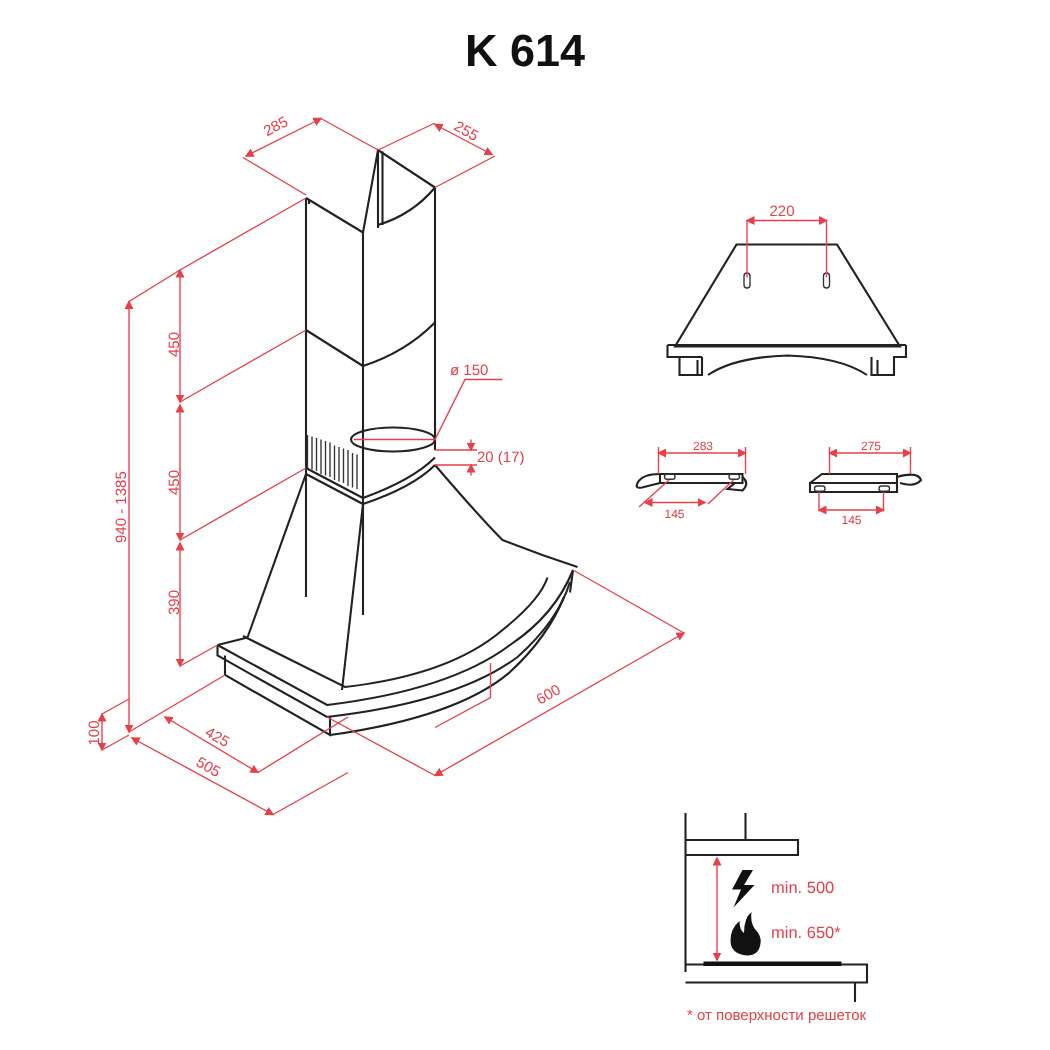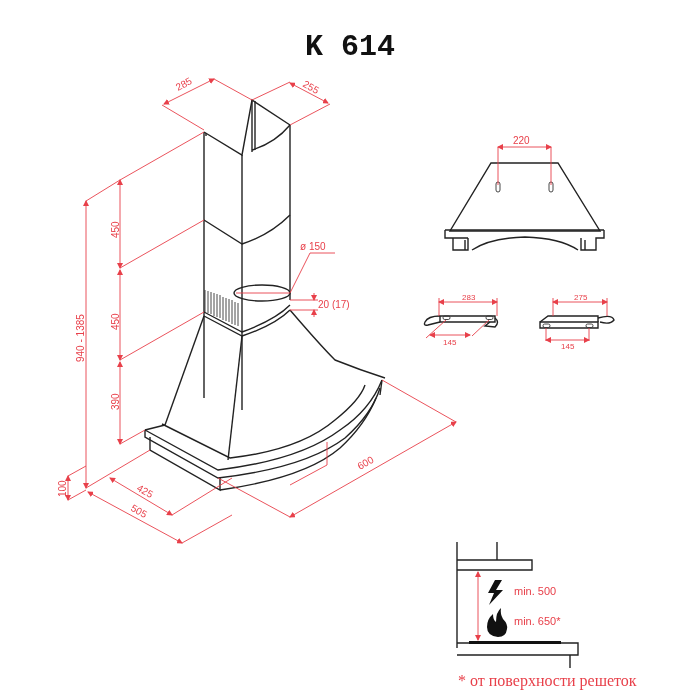--- a/index.html
+++ b/index.html
@@ -1,25 +1,25 @@
 <!DOCTYPE html>
 <html><head>
 <meta charset="utf-8">
 <style>
   html, body { margin:0; padding:0; background:#ffffff; }
   body { width:700px; height:700px; position:relative; overflow:hidden; font-family:"Liberation Sans", sans-serif; }
-  .title { position:absolute; left:0; top:18px; width:700px; text-align:center; font-weight:bold; font-size:30px; color:#111; font-family:Liberation Mono, monospace;margin-top:12px; }
+  .title { position:absolute; left:0; top:18px; width:700px; text-align:center; font-weight:bold; font-size:30px; color:#111; font-family:Liberation Sans, sans-serif; }
   svg { position:absolute; left:0; top:0; }
   .ink { fill:none; stroke:#222; stroke-width:1.4; }
   .ink-thin { fill:none; stroke:#333; stroke-width:0.9; }
   .dim { fill:none; stroke:#e8404a; stroke-width:0.9; }
   .dimtxt { fill:#e8404a; font-family:"Liberation Sans", sans-serif; font-size:10px; }
   .dimtxt-sm { fill:#e8404a; font-family:"Liberation Sans", sans-serif; font-size:8px; }
   .reqtxt { fill:#e8404a; font-family:"Liberation Sans", sans-serif; font-size:11px; }
-  .footnote { position:absolute; left:458px; top:672px; font-size:16px; color:#e8404a; font-family:Liberation Serif, serif;text-align:center; }
+  .footnote { position:absolute; left:458px; top:672px; font-size:10px; color:#e8404a; font-family:Liberation Sans, sans-serif;text-align:center; }
 </style>
 </head>
 <body>
 
 <div class="title">K 614</div>
 
 <svg width="700" height="700" viewBox="0 0 700 700">
   <defs>
     <marker id="arr" markerWidth="6" markerHeight="6" refX="5" refY="3" orient="auto-start-reverse" markerUnits="userSpaceOnUse">
       <path d="M0,0 L6,3 L0,6 z" fill="#e8404a"></path>

